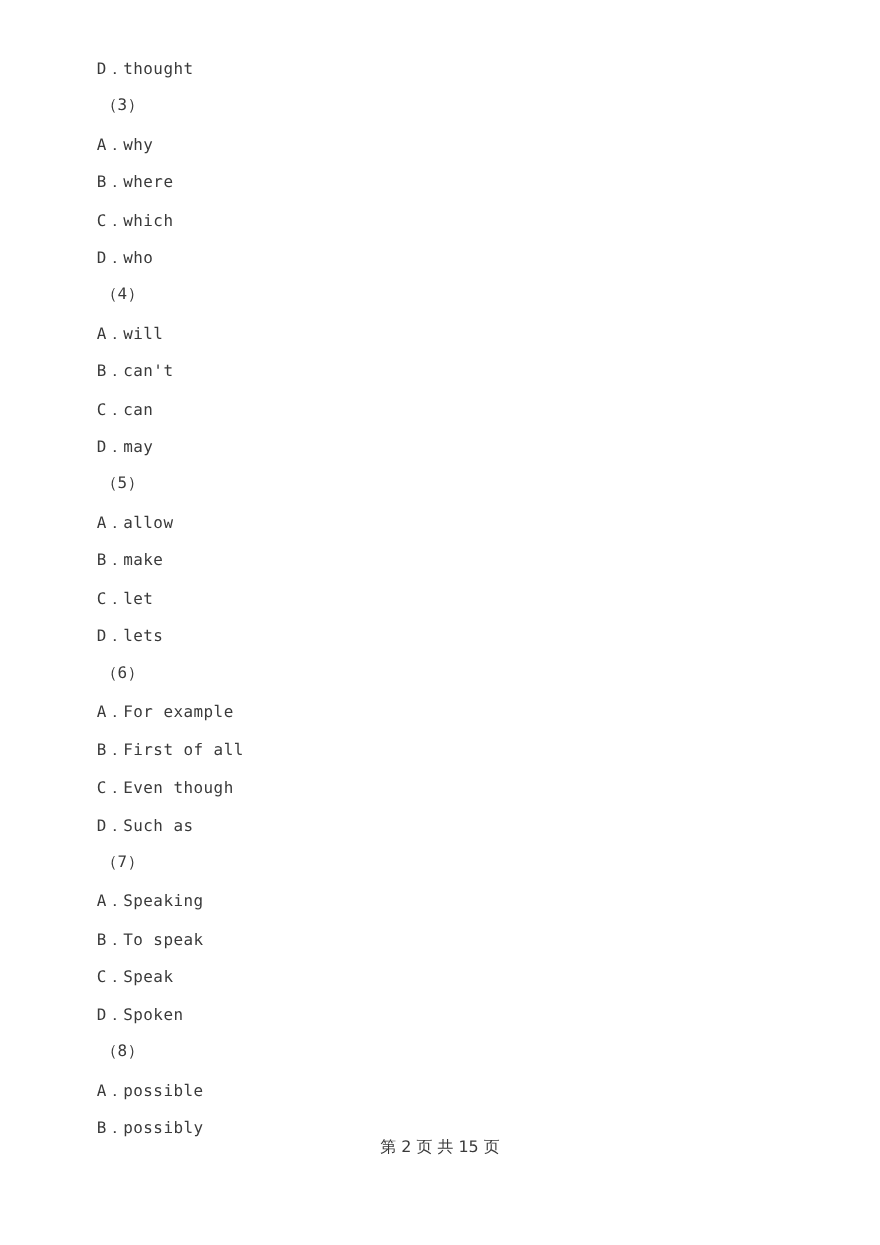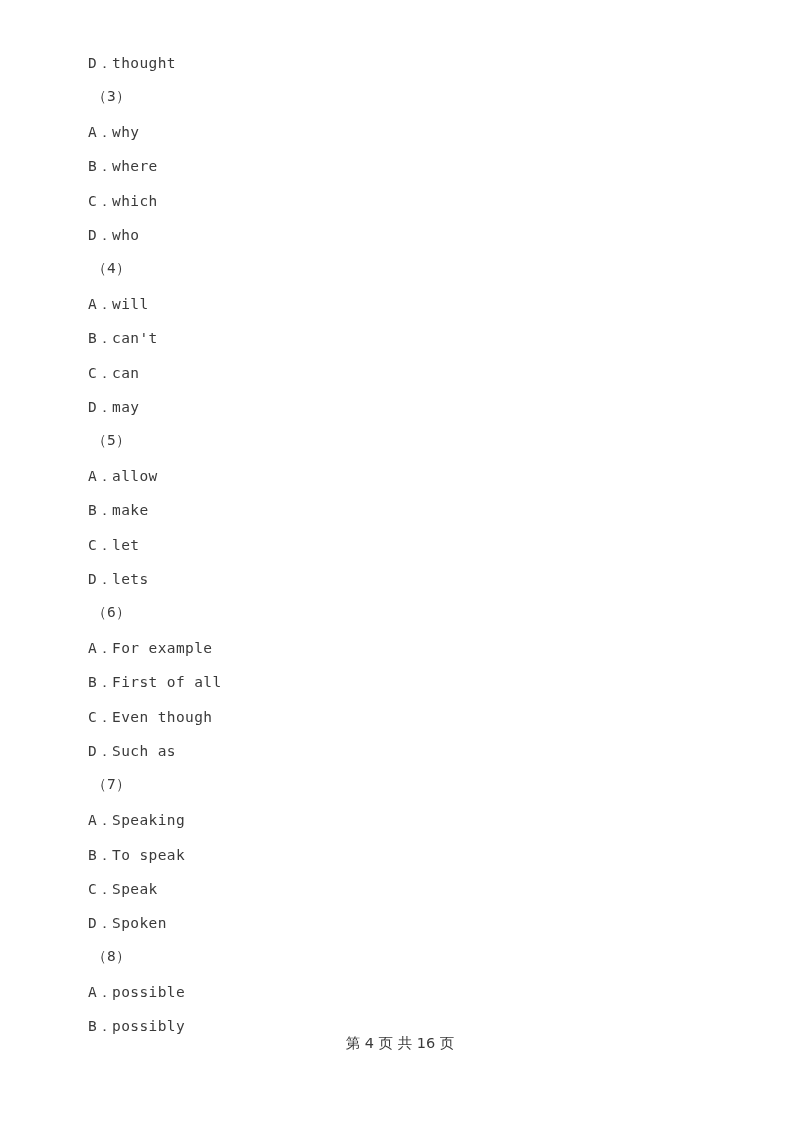--- a/index.html
+++ b/index.html
@@ -85,14 +85,14 @@
       <div class="line option" style="top: 740px;">D．Such as</div>
       <div class="line qnum" style="top: 773px;">（7）</div>
       <div class="line option" style="top: 809px;">A．Speaking</div>
       <div class="line option" style="top: 844px;">B．To speak</div>
       <div class="line option" style="top: 878px;">C．Speak</div>
       <div class="line option" style="top: 912px;">D．Spoken</div>
       <div class="line qnum" style="top: 945px;">（8）</div>
       <div class="line option" style="top: 981px;">A．possible</div>
       <div class="line option" style="top: 1015px;">B．possibly</div>
     </div>
-  <div class="footer">第 4 页 共 16 页</div>
+  <div class="footer">第 2 页 共 15 页</div>
 </div>
 
 </body></html>

